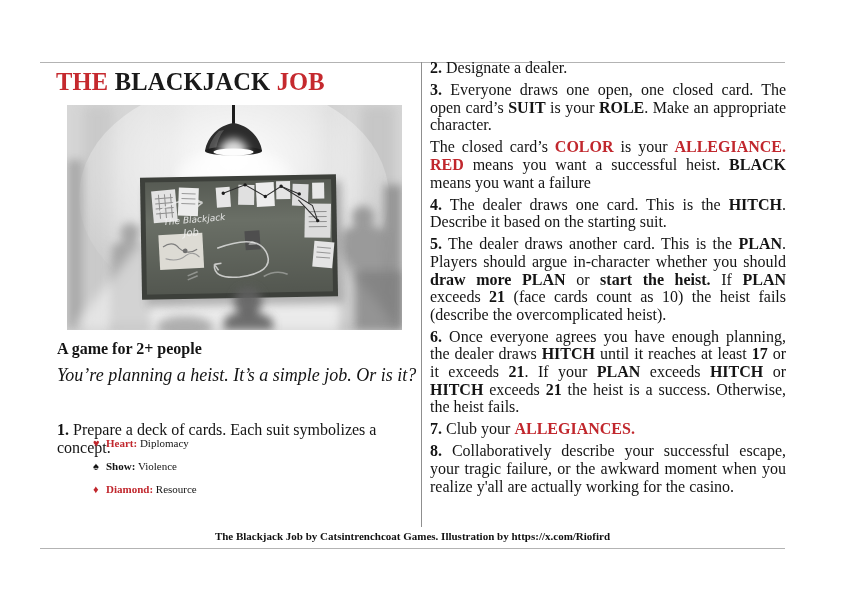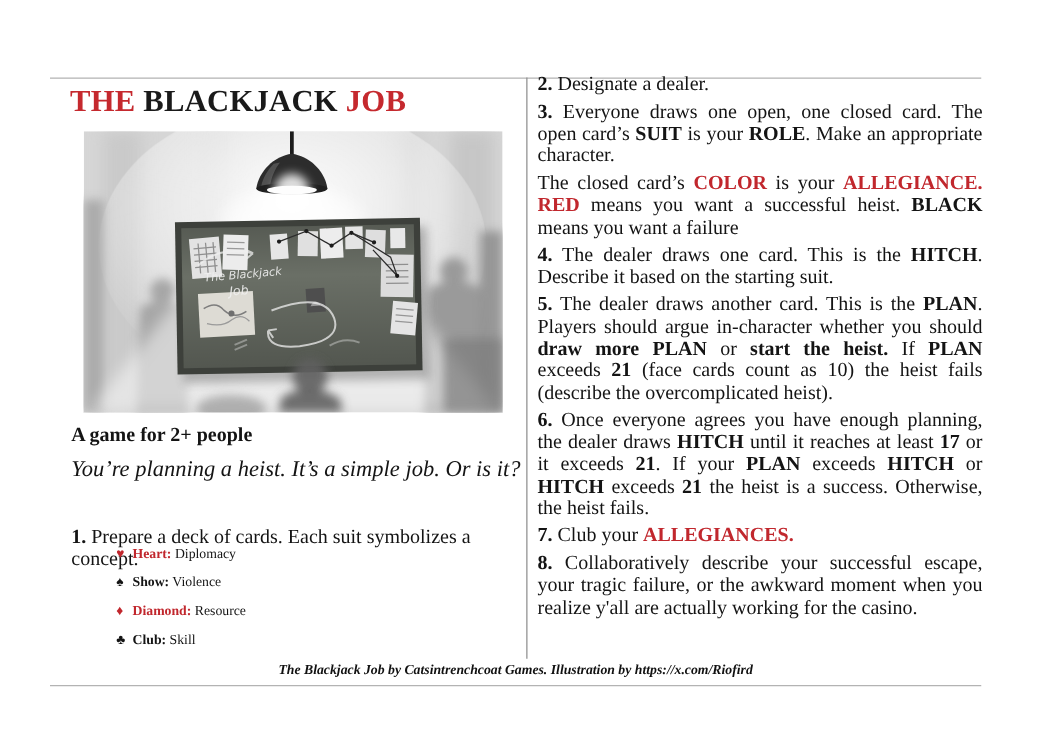--- a/index.html
+++ b/index.html
@@ -31,21 +31,21 @@
   .suit-row .suit-sym{display:inline-block;width:13px;}
 
   .rules-col{
     position:absolute;left:430px;top:59px;width:356px;
     font-size:16px;line-height:17.6px;text-align:justify;
   }
   .rules-col p{margin:0 0 4.5px 0;}
 
   .footer{
     position:absolute;left:40px;top:530px;width:745px;margin:0;text-align:center;
-    font-size:11px;font-weight:bold;color:#111;font-style:italic;
+    font-size:11px;font-weight:bold;color:#111;
   }
 </style>
 </head>
 <body>
 
 <div class="page">
 
   <div class="hline top"></div>
 
   <h1 class="title"><span class="red">THE</span> <span>BLACKJACK</span> <span class="red">JOB</span></h1>
@@ -194,21 +194,20 @@
 
   <p class="players">A game for 2+ people</p>
   <p class="tagline">You’re planning a heist. It’s a simple job. Or is it?</p>
 
   <p class="rule1"><b>1.</b> <span>Prepare a deck of cards. Each suit symbolizes a concept.</span></p>
 
   <div class="suits" id="suits">
       <div class="suit-row"><span class="suit-sym red">♥</span><b class="red">Heart:</b><span> Diplomacy</span></div>
       <div class="suit-row"><span class="suit-sym">♠</span><b>Show:</b><span> Violence</span></div>
       <div class="suit-row"><span class="suit-sym red">♦</span><b class="red">Diamond:</b><span> Resource</span></div>
-      <div class="suit-row"><span class="suit-sym">♣</span><b>Club:</b><span> Skill</span></div>
     </div>
 
   <div class="vdiv"></div>
 
   <div class="rules-col" id="rules">
       <p><b>2.</b> <span>Designate a dealer.</span></p>
       <p><b>3.</b> <span>Everyone draws one open, one closed card. The open card’s </span><span class="bold">SUIT</span><span> is your </span><span class="bold">ROLE</span><span>. Make an appropriate character.</span></p>
       <p><span>The closed card’s </span><span class="bold red">COLOR</span><span> is your </span><span class="bold red">ALLEGIANCE. RED</span><span> means you want a successful heist. </span><span class="bold">BLACK</span><span> means you want a failure</span></p>
       <p><b>4.</b> <span>The dealer draws one card. This is the </span><span class="bold">HITCH</span><span>. Describe it based on the starting suit.</span></p>
       <p><b>5.</b> <span>The dealer draws another card. This is the </span><span class="bold">PLAN</span><span>. Players should argue in-character whether you should </span><span class="bold">draw more PLAN</span><span> or </span><span class="bold">start the heist.</span><span> If </span><span class="bold">PLAN</span><span> exceeds </span><span class="bold">21</span><span> (face cards count as 10) the heist fails (describe the overcomplicated heist).</span></p>

